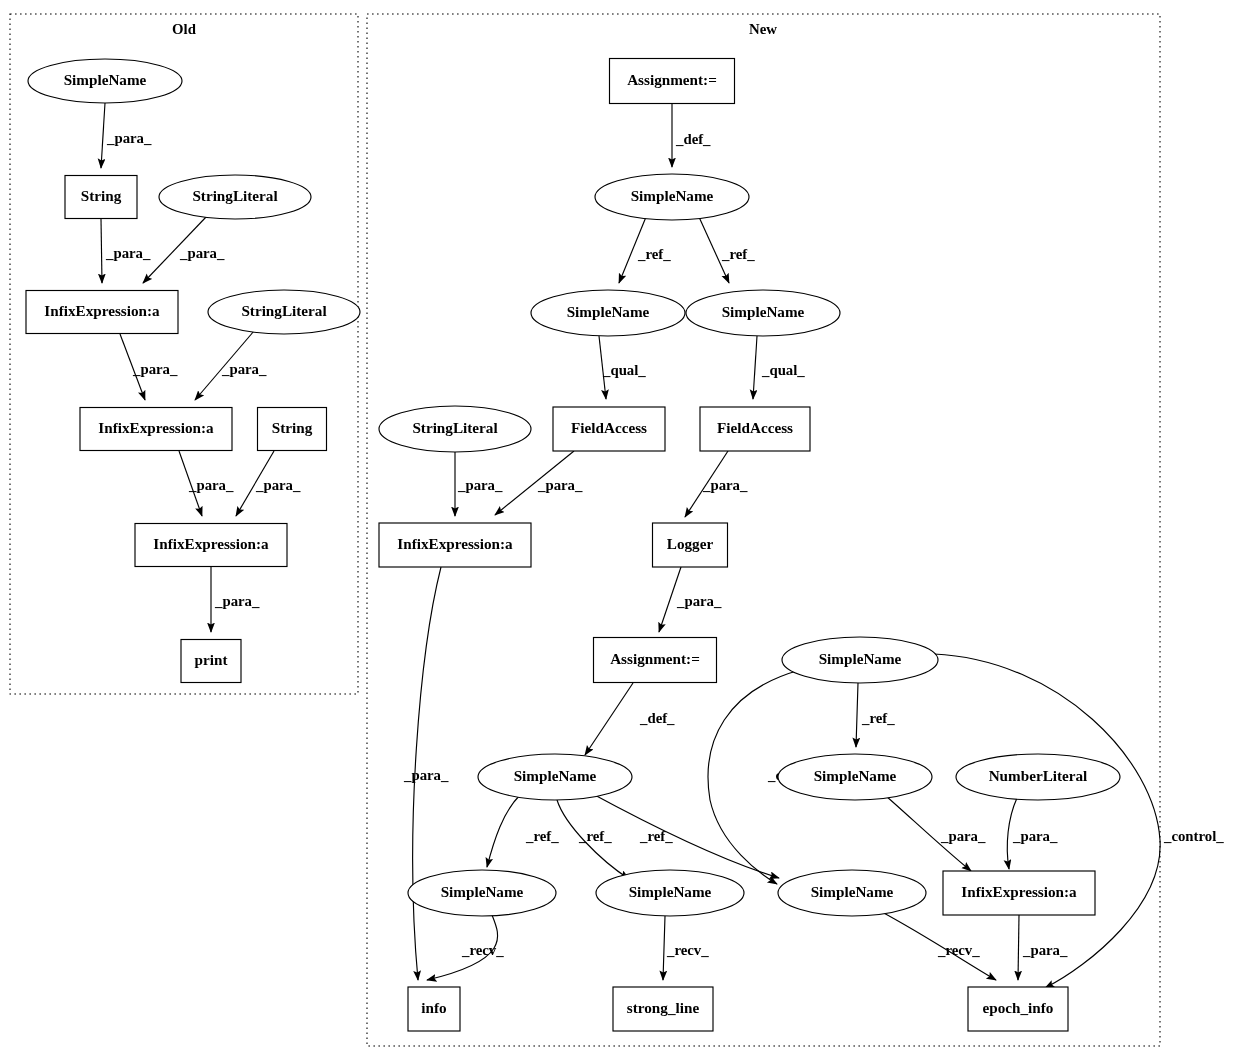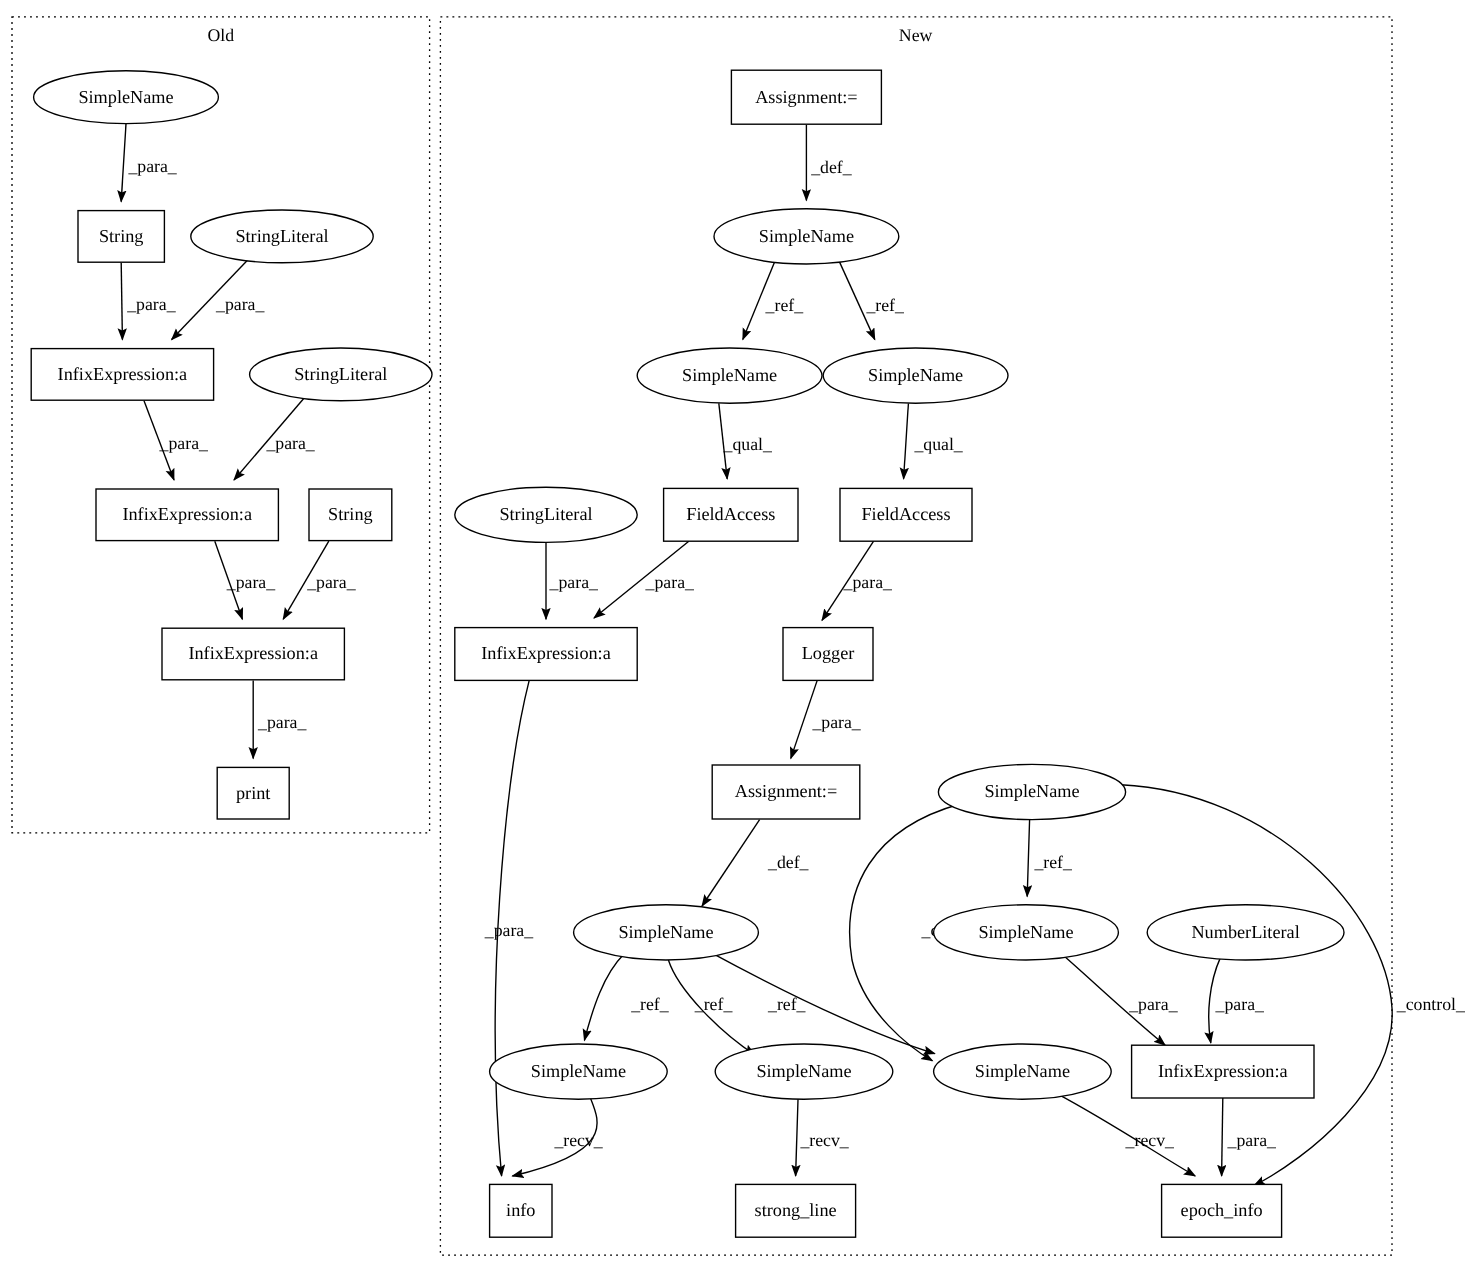--- a/index.html
+++ b/index.html
@@ -10,20 +10,21 @@
   body {
     width: 1233px;
     height: 1060px;
     font-family: "Liberation Serif", "DejaVu Serif", serif;
     overflow: hidden;
   }
   #graph-root {
     position: relative;
     width: 1233px;
     height: 1060px;
+    font-weight: bold;
   }
   svg#graph-canvas {
     display: block;
     width: 1233px;
     height: 1060px;
   }
   .cluster-box {
     fill: none;
     stroke: #000000;
     stroke-width: 1.1;

